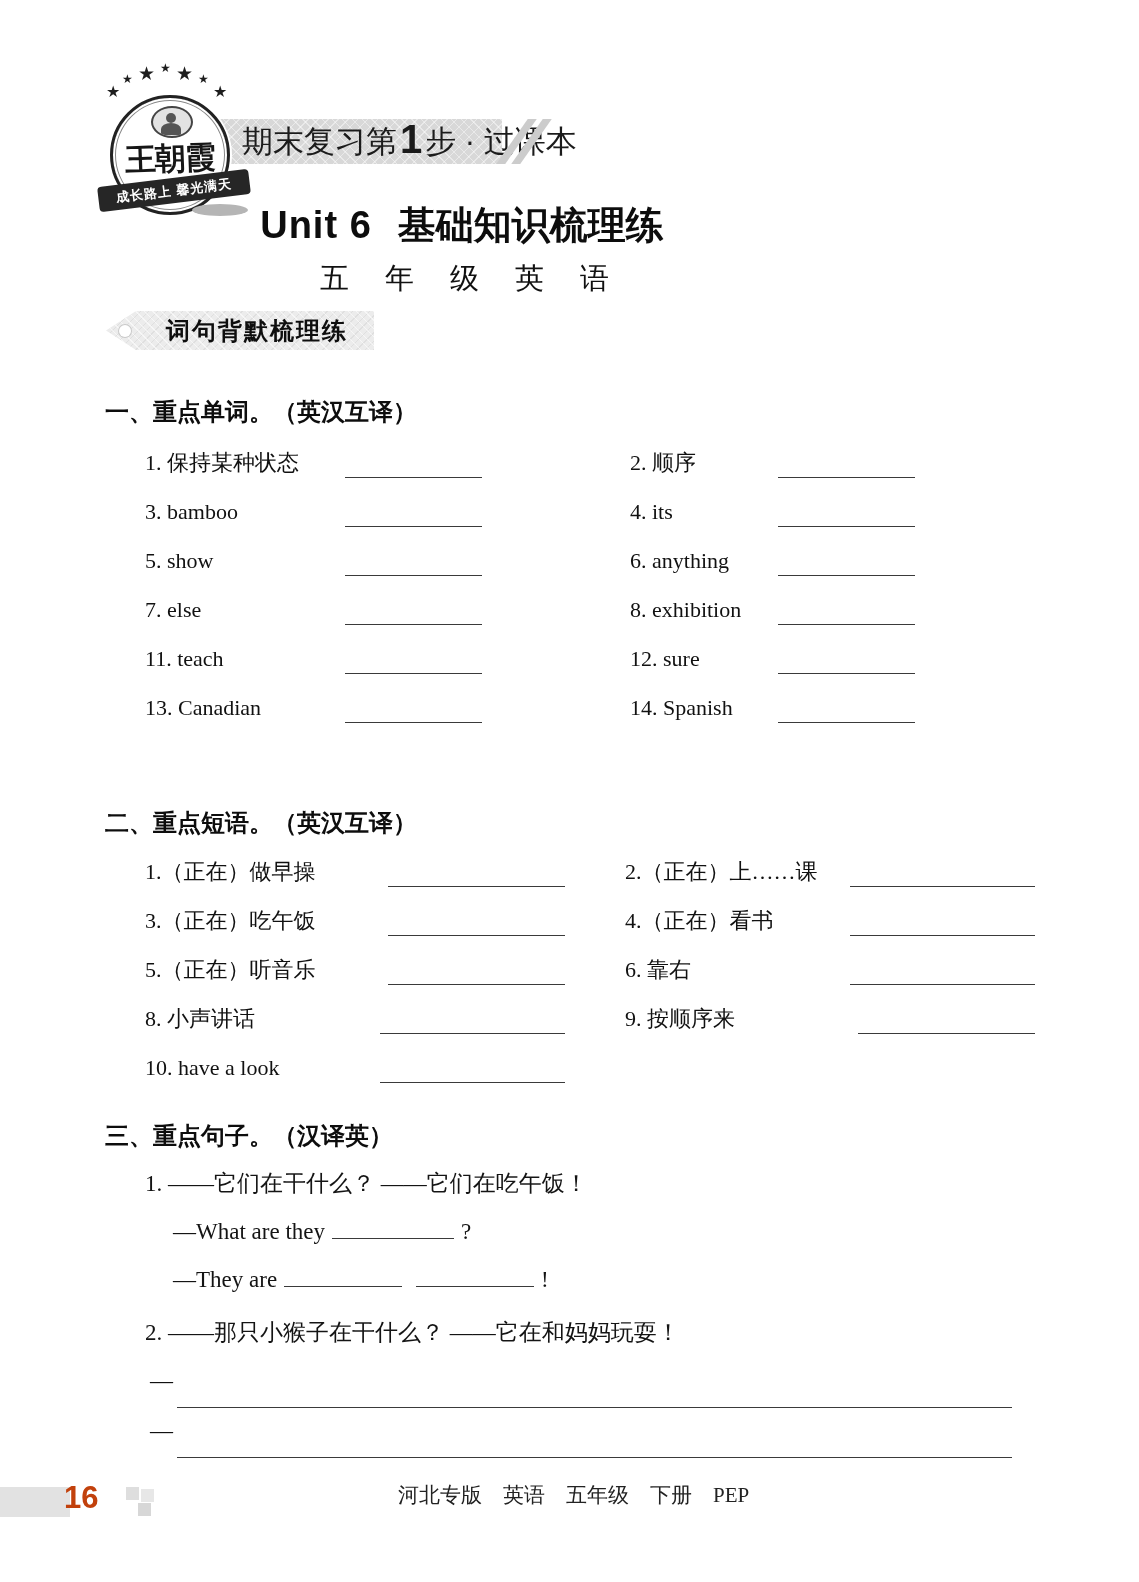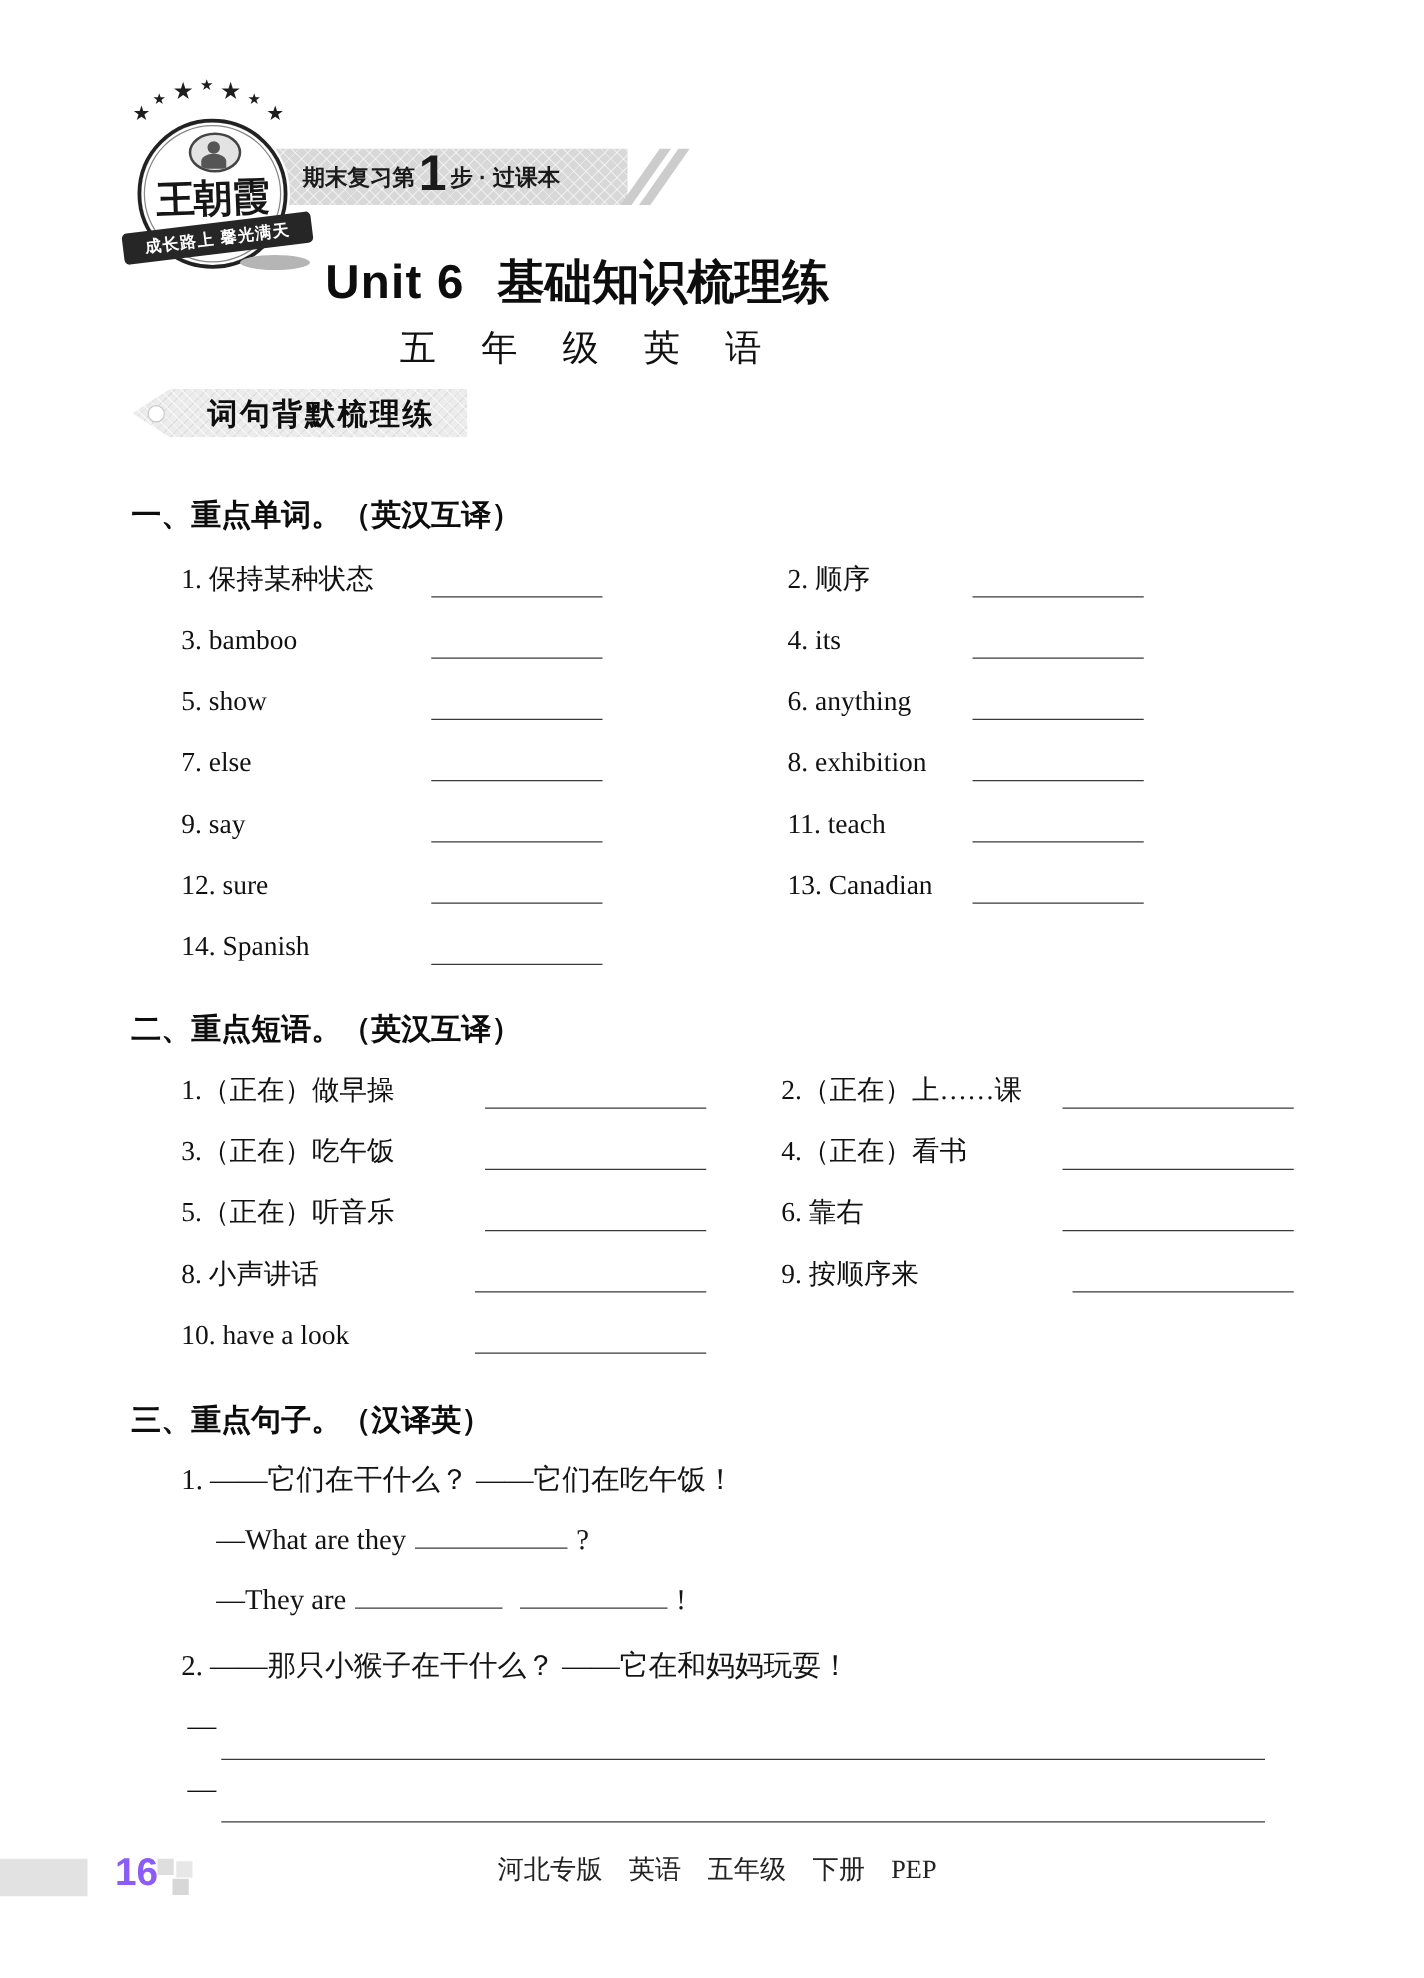--- a/index.html
+++ b/index.html
@@ -40,21 +40,21 @@
     text-align:center;line-height:25px;letter-spacing:1px;transform:rotate(-7deg);z-index:6;
   }
   .ribbon-shadow{position:absolute;left:96px;top:142px;width:56px;height:12px;border-radius:50%;background:#b5b5b5;}
   .banner{
     position:absolute;left:218px;top:119px;width:284px;height:45px;z-index:1;
     background-color:#d8d8d8;
     background-image:repeating-linear-gradient(45deg,rgba(255,255,255,.45) 0 1px,transparent 1px 7px),
                      repeating-linear-gradient(-45deg,rgba(255,255,255,.45) 0 1px,transparent 1px 7px);
     display:flex;align-items:center;padding-left:24px;box-sizing:border-box;white-space:nowrap;
   }
-  .b-pre,.b-suf{font-family:"Liberation Sans",sans-serif;font-weight:700;font-size:18px;color:#1b1b1b;}
+  .b-pre,.b-suf{font-family:"Liberation Sans",sans-serif;font-weight:400;font-size:31px;color:#1b1b1b;}
   .b-step{font-family:"Liberation Sans",sans-serif;font-weight:700;font-size:40px;color:#1b1b1b;margin:0 3px;position:relative;top:-2px;}
   .slash{position:absolute;top:119px;height:45px;width:9px;background:#cccccc;transform:skewX(-35deg);z-index:1;}
   .slash1{left:512px;}
   .slash2{left:527px;}
   
   .title{
     position:absolute;left:0;top:200px;width:924px;text-align:center;
     font-family:"Liberation Sans",sans-serif;font-weight:700;font-size:38px;color:#0d0d0d;white-space:nowrap;
   }
   .title .t-unit{margin-right:26px;letter-spacing:1px;}
@@ -97,21 +97,21 @@
   .sent-2{left:145px;top:1317px;}
   .iblank{display:inline-block;border-bottom:1.6px solid #3a3a3a;margin:0 7px;}
   .w122{width:122px;} .w118{width:118px;}
   .ans-row{position:absolute;left:150px;width:862px;display:flex;align-items:flex-end;font-size:23px;}
   .ans-row .dash{margin-bottom:14px;margin-right:4px;}
   .ans-row .ans-line{flex:1;border-bottom:1.6px solid #3a3a3a;margin-bottom:0;height:0;}
   .ans-1{top:1374px;height:34px;}
   .ans-2{top:1424px;height:34px;}
   
   .foot-bar{position:absolute;left:0;top:1487px;width:70px;height:30px;background:#e2e2e2;}
-  .page-num{position:absolute;left:92px;top:1480px;font-family:"Liberation Sans",sans-serif;font-weight:700;font-size:31px;color:#8b5cf6;}
+  .page-num{position:absolute;left:64px;top:1480px;font-family:"Liberation Sans",sans-serif;font-weight:700;font-size:31px;color:#c2410c;}
   .sq{position:absolute;width:13px;height:13px;}
   .sq1{left:126px;top:1487px;background:#dedede;}
   .sq2{left:141px;top:1489px;background:#e7e7e7;}
   .sq3{left:138px;top:1503px;background:#d7d7d7;}
   .edition{position:absolute;left:398px;top:1481px;font-size:21px;color:#222;white-space:nowrap;}
 </style>
 </head>
 <body>
 
 <div class="logo">
@@ -155,21 +155,20 @@
 <div class="h h-words">一、重点单词。（英汉互译）</div>
 <div class="grid" id="words-grid">
   <div class="item col-l"><span>1. 保持某种状态</span><span class="blank"></span></div>
   <div class="item col-r"><span>2. 顺序</span><span class="blank"></span></div>
   <div class="item col-l"><span>3. bamboo</span><span class="blank"></span></div>
   <div class="item col-r"><span>4. its</span><span class="blank"></span></div>
   <div class="item col-l"><span>5. show</span><span class="blank"></span></div>
   <div class="item col-r"><span>6. anything</span><span class="blank"></span></div>
   <div class="item col-l"><span>7. else</span><span class="blank"></span></div>
   <div class="item col-r"><span>8. exhibition</span><span class="blank"></span></div>
-  <div class="item col-l"><span>9. say</span><span class="blank"></span></div>
   <div class="item col-l"><span>11. teach</span><span class="blank"></span></div>
   <div class="item col-r"><span>12. sure</span><span class="blank"></span></div>
   <div class="item col-l"><span>13. Canadian</span><span class="blank"></span></div>
   <div class="item col-r"><span>14. Spanish</span><span class="blank"></span></div>
 </div>
 
 <div class="h h-phrases">二、重点短语。（英汉互译）</div>
 <div class="grid" id="phrases-grid">
   <div class="item col-l"><span>1.（正在）做早操</span><span class="blank"></span></div>
   <div class="item col-r"><span>2.（正在）上……课</span><span class="blank"></span></div>

